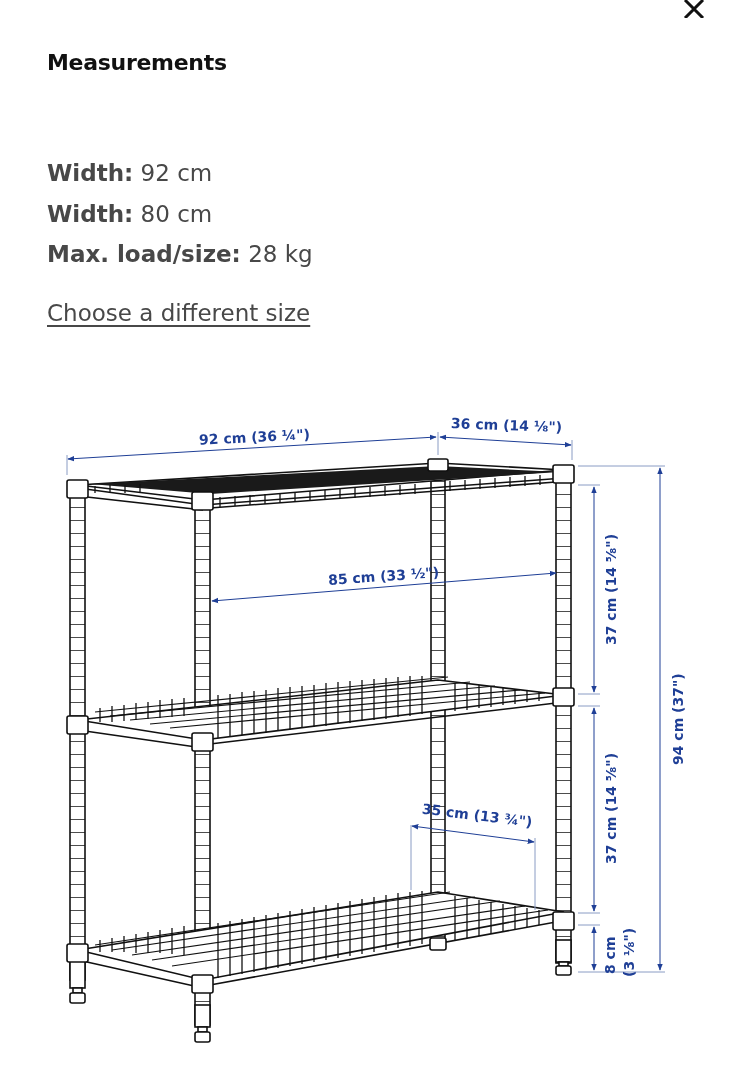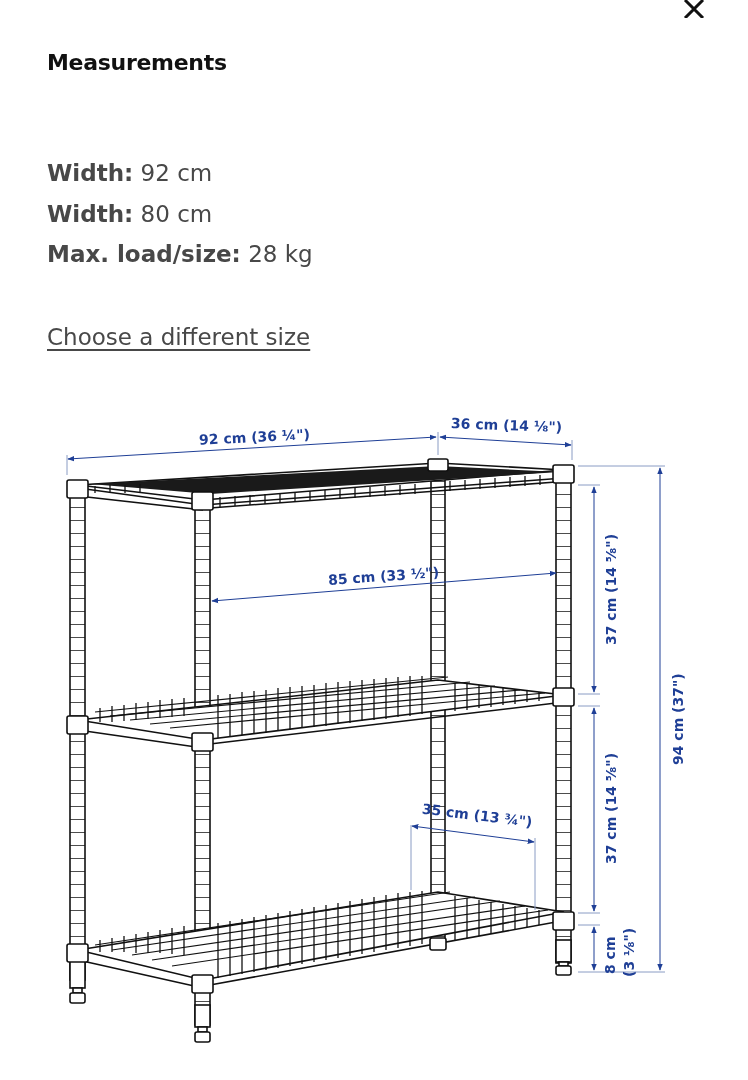--- a/index.html
+++ b/index.html
@@ -16,21 +16,21 @@
     position: absolute; left: 47px; top: 50px;
     font-size: 22px; font-weight: bold; color: #111111; letter-spacing: -0.3px;
   }
 
   .specs { position: absolute; left: 47px; top: 118px; margin-top: 35px; }
   .spec-row { font-size: 23px; line-height: 40.5px; color: #484848; white-space: nowrap; }
   .spec-row .lbl { font-weight: bold; color: #484848; }
   .spec-row .val { font-weight: normal; color: #484848; }
 
   .size-link {
-    position: absolute; left: 47px; top: 324px;
+    position: absolute; left: 47px; top: 300px;
     font-size: 23px; color: #484848; text-decoration: underline;
     text-underline-offset: 4px; text-decoration-thickness: 1.5px; cursor: pointer;
   }
 
   .drawing { position: absolute; left: 0; top: 395px; width: 748px; height: 685px; }
   .dim-text { font-family: "DejaVu Sans", "Liberation Sans", sans-serif; font-weight: bold; font-size: 14px; fill: #1f3f96; }
 </style>
 </head>
 <body>
 

